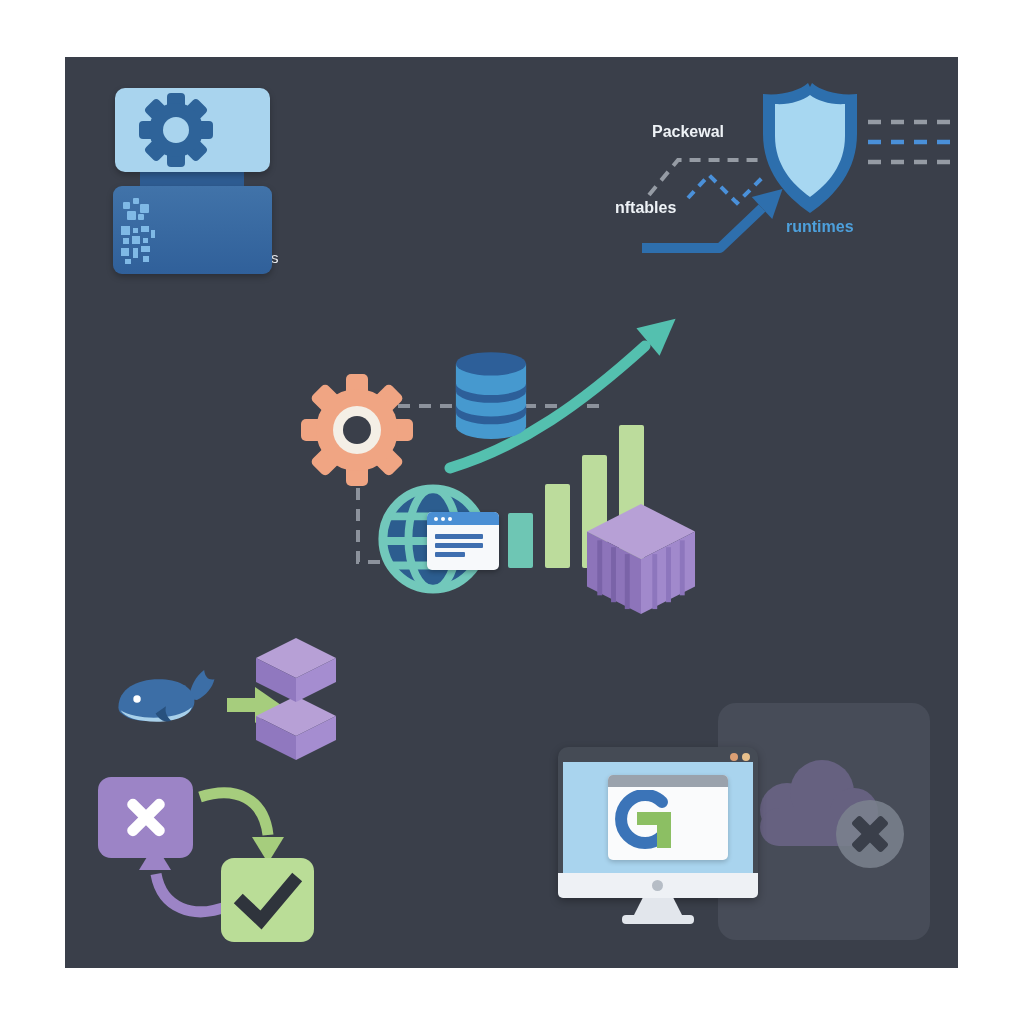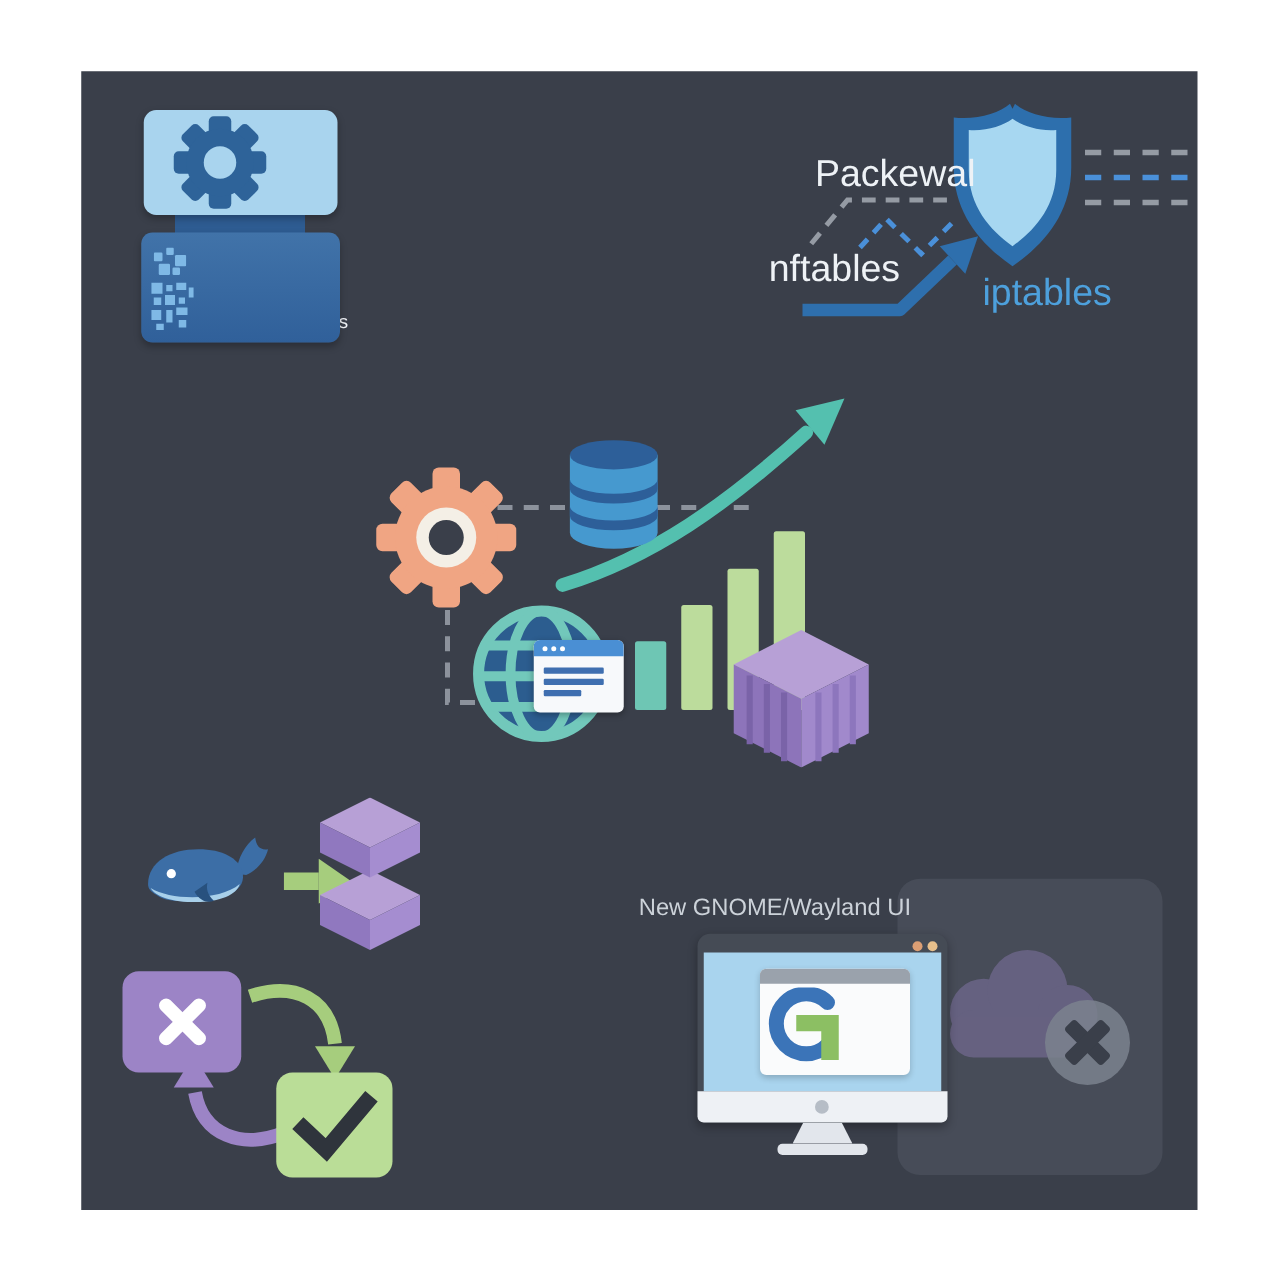--- a/index.html
+++ b/index.html
@@ -15,21 +15,21 @@
   #base-box{left:113px;top:186px;width:159px;height:88px;border-radius:9px;z-index:2;
             background:linear-gradient(180deg,#4173a9,#30609a);box-shadow:0 3px 6px rgba(0,0,0,.25);}
   .mod-label{color:#f2f5f9;}
   #base-label{left:155px;top:196px;font-size:23px;font-weight:700;letter-spacing:.3px;}
   #appstream-label{left:158px;top:227px;font-size:17px;}
   #appstream-sub{left:155px;top:249px;font-size:15px;}
 
   
   #fw-lines{left:600px;top:70px;z-index:1;}
   #shield{left:751px;top:78px;z-index:2;}
-  .fw-text{color:#eef2f6;font-size:30px;z-index:3;}
+  .fw-text{color:#eef2f6;font-size:16px;z-index:3;font-weight:bold;}
   #packewal-label{left:652px;top:123px;}
   #iptables-label{left:615px;top:199px;}
   #nftables-label{left:786px;top:218px;color:#4da0dc;}
 
   
   #center-dashes{left:350px;top:400px;z-index:0;}
   #orange-gear{left:299px;top:372px;z-index:1;}
   #database{left:452px;top:350px;z-index:1;}
   #swoosh{left:442px;top:318px;z-index:0;}
   #bars{left:508px;top:425px;width:140px;height:143px;z-index:0;}
@@ -142,21 +142,21 @@
     <line x1="268" y1="92" x2="356" y2="92" stroke="#959ba4" stroke-width="4.5" stroke-dasharray="13 10"></line>
   </svg>
   <svg id="shield" class="abs" width="118" height="142" viewBox="0 0 118 142">
     <path d="M12,16 C30,18 48,13 57,5 L59,9 L61,5 C70,13 88,18 106,16 L106,56
              C106,92 85,117 59,135 C33,117 12,92 12,56 Z" fill="#2d6fad"></path>
     <path d="M24,26 C38,27 51,23 59,17 C67,23 80,27 94,26 L94,58
              C94,87 77,106 59,119 C41,106 24,87 24,58 Z" fill="#a7d7f1"></path>
   </svg>
   <div id="packewal-label" class="abs fw-text">Packewal</div>
   <div id="iptables-label" class="abs fw-text">nftables</div>
-  <div id="nftables-label" class="abs fw-text">iptables</div>
+  <div id="nftables-label" class="abs fw-text">runtimes</div>
 
   <svg id="center-dashes" class="abs" width="262" height="170" viewBox="0 0 262 170">
     <line x1="48" y1="6" x2="250" y2="6" stroke="#8c929c" stroke-width="4" stroke-dasharray="12 9"></line>
     <polyline points="8,88 8,162 60,162" fill="none" stroke="#8c929c" stroke-width="4" stroke-dasharray="12 9"></polyline>
   </svg>
   <svg id="swoosh" class="abs" width="240" height="160" viewBox="0 0 240 160">
     <path d="M8,150 C80,128 140,85 203,28" fill="none" stroke="#54c0af" stroke-width="11" stroke-linecap="round"></path>
     <polygon points="0,-18 36,0 0,18" transform="translate(206,24) rotate(-40)" fill="#54c0af"></polygon>
   </svg>
   <div id="bars" class="abs">
@@ -280,21 +280,20 @@
       <circle cx="80" cy="40" r="32"></circle>
       <circle cx="112" cy="60" r="24"></circle>
       <rect x="18" y="56" width="112" height="38" rx="19"></rect>
     </g>
     <circle cx="128" cy="82" r="34" fill="#7b828e" opacity="0.85"></circle>
     <g fill="#3a3f4a" transform="translate(128,82)">
       <rect x="-21" y="-6" width="42" height="12" rx="3" transform="rotate(45)"></rect>
       <rect x="-21" y="-6" width="42" height="12" rx="3" transform="rotate(-45)"></rect>
     </g>
   </svg>
-  <div id="gnome-caption" class="abs">New GNOME/Wayland UI</div>
   <div id="monitor" class="abs">
     <div class="mon-dot" id="mon-dot1"></div>
     <div class="mon-dot" id="mon-dot2"></div>
     <div id="mon-screen"></div>
     <div id="mon-chin">
       <div id="mon-chin-dot"></div>
     </div>
   </div>
   <div id="g-window" class="abs">
     <div id="g-window-head"></div>

